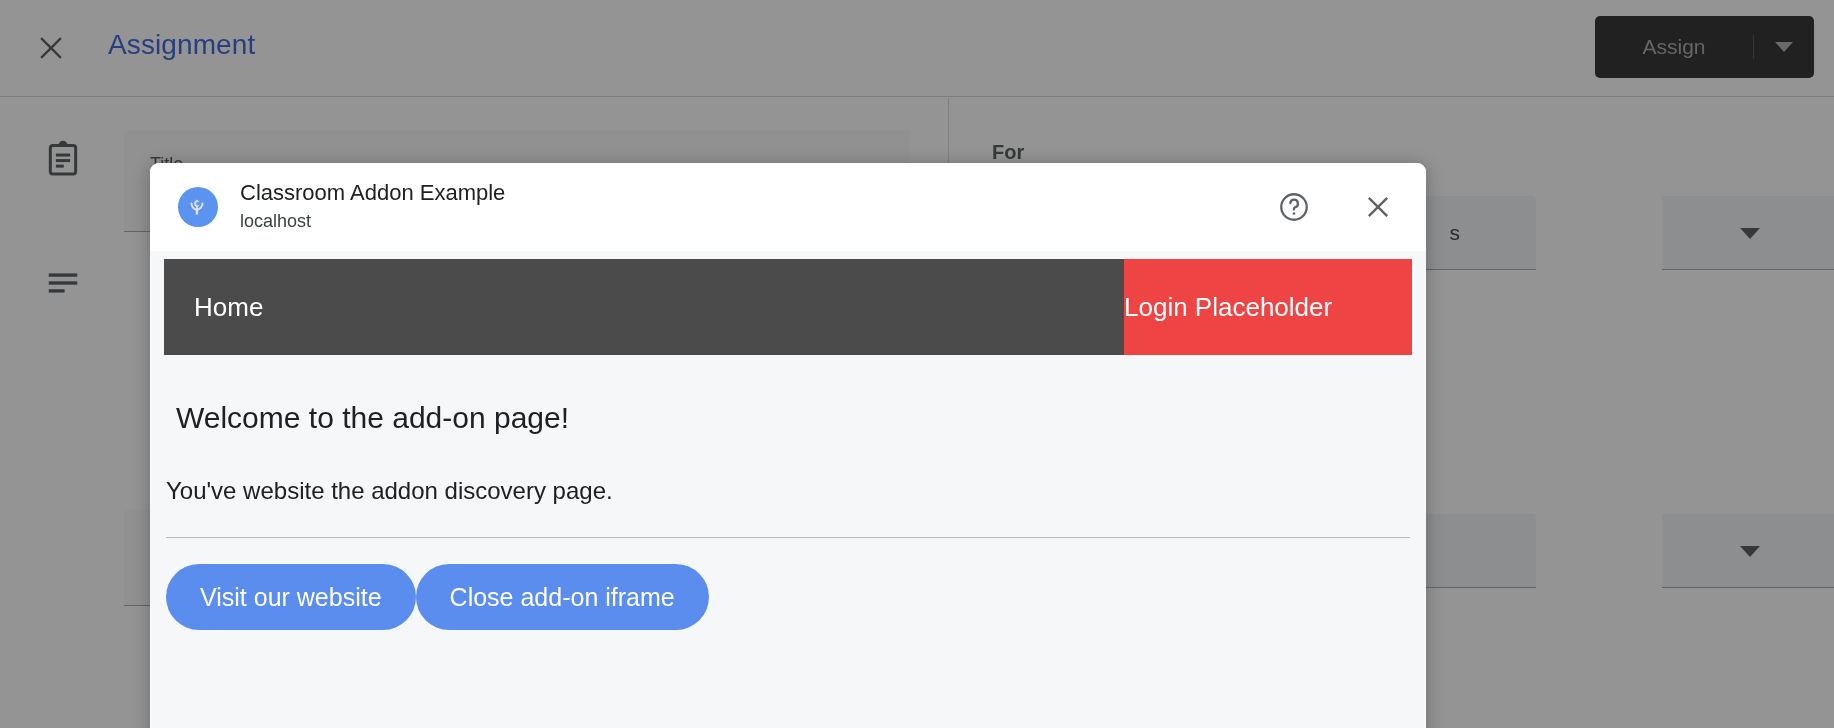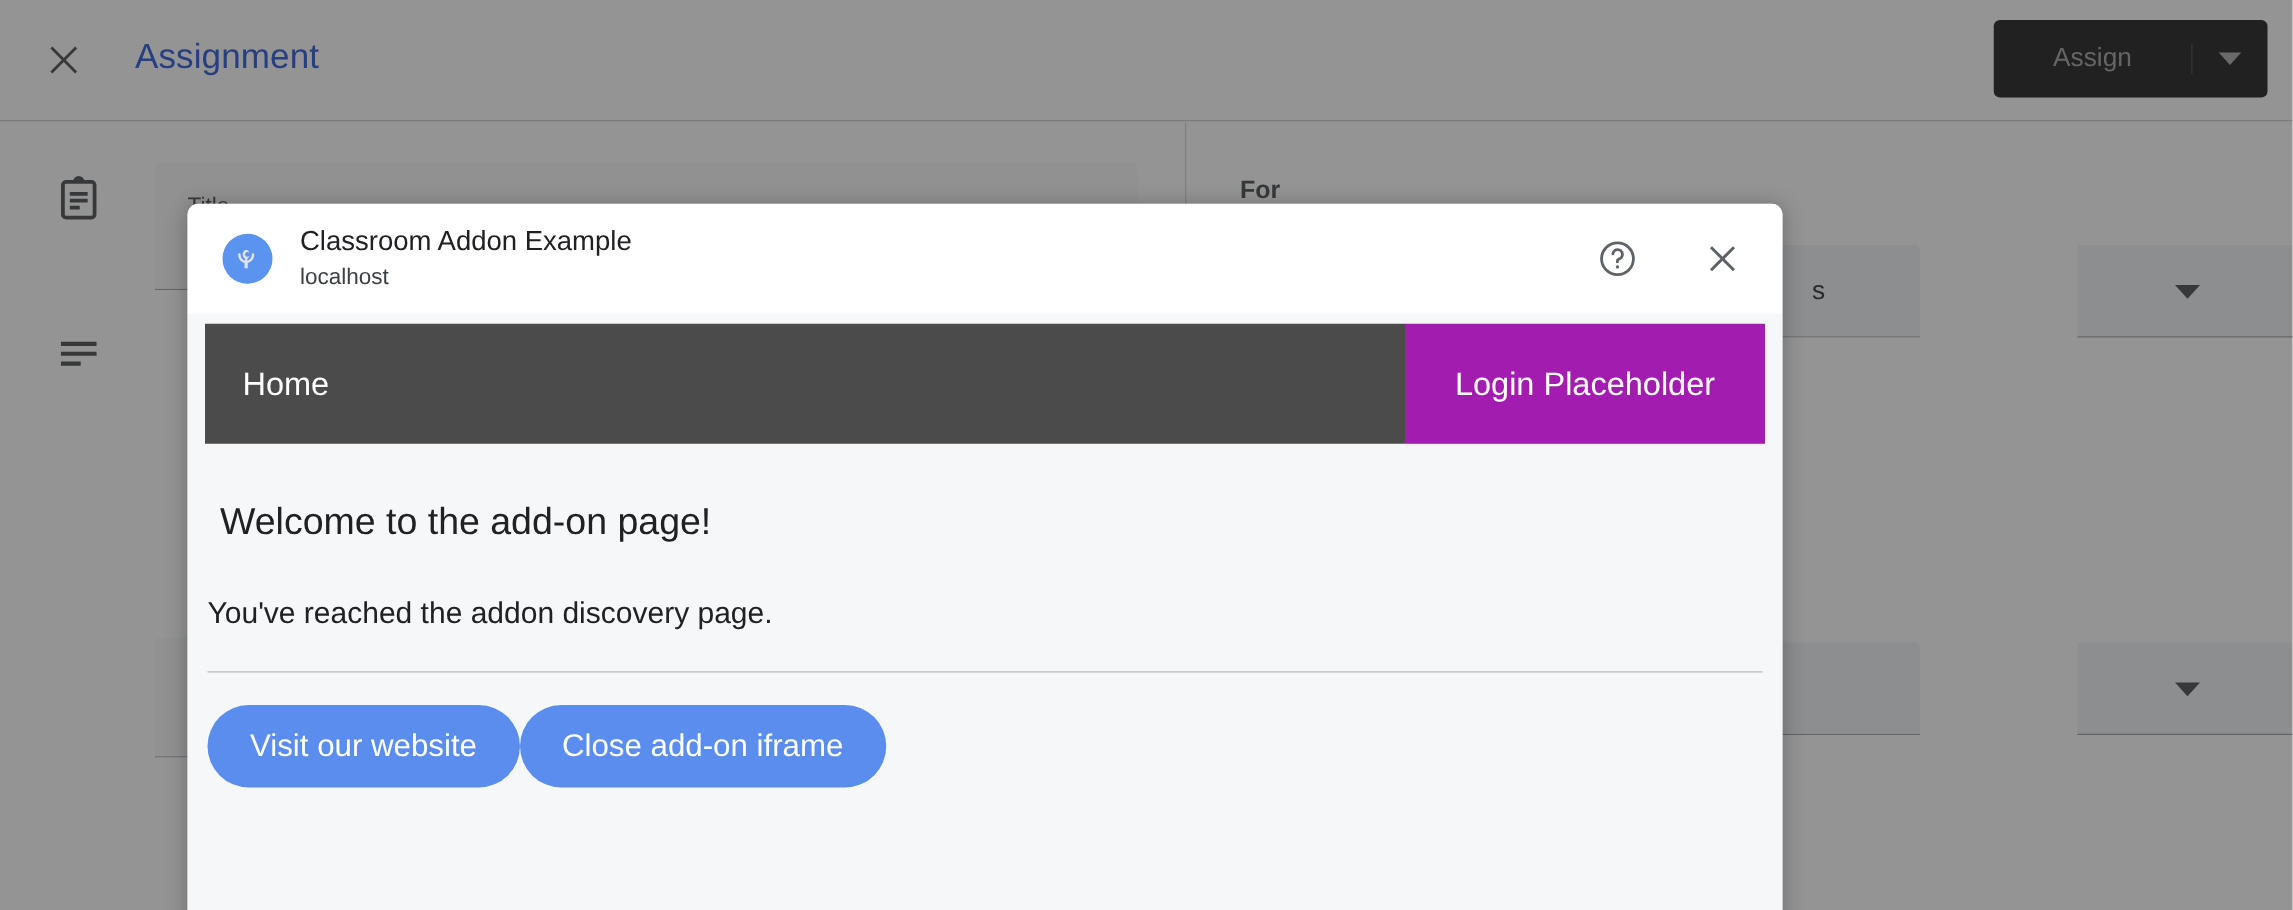--- a/index.html
+++ b/index.html
@@ -162,22 +162,22 @@
   }
   #nav-left {
     flex: 1 1 auto;
     background: #4b4b4b;
     display: flex; align-items: center;
     padding-left: 30px;
   }
   #nav-home { color: #ffffff; font-size: 26px; }
   #nav-right {
     flex: 0 0 288px;
-    background: #a21caf;
-    display: flex; align-items: center; justify-content: center;
+    background: #ef4444;
+    display: flex; align-items: center; justify-content: flex-start;
     cursor: pointer;
   }
   #nav-login { color: #ffffff; font-size: 26px; }
 
   #welcome-heading {
     margin: 46px 0 0 12px;
     font-size: 30px; color: #202124; font-weight: normal;
   }
   #welcome-body {
     margin: 42px 0 0 2px;
@@ -308,21 +308,21 @@
     <div id="site-nav">
       <div id="nav-left">
         <span id="nav-home">Home</span>
       </div>
       <div id="nav-right">
         <span id="nav-login">Login Placeholder</span>
       </div>
     </div>
 
     <h2 id="welcome-heading">Welcome to the add-on page!</h2>
-    <p id="welcome-body">You've reached the addon discovery page.</p>
+    <p id="welcome-body">You've website the addon discovery page.</p>
 
     <div id="content-divider"></div>
 
     <div id="action-row">
       <button class="pill-btn">Visit our website</button>
       <button class="pill-btn">Close add-on iframe</button>
     </div>
   </div>
 </div>
 

